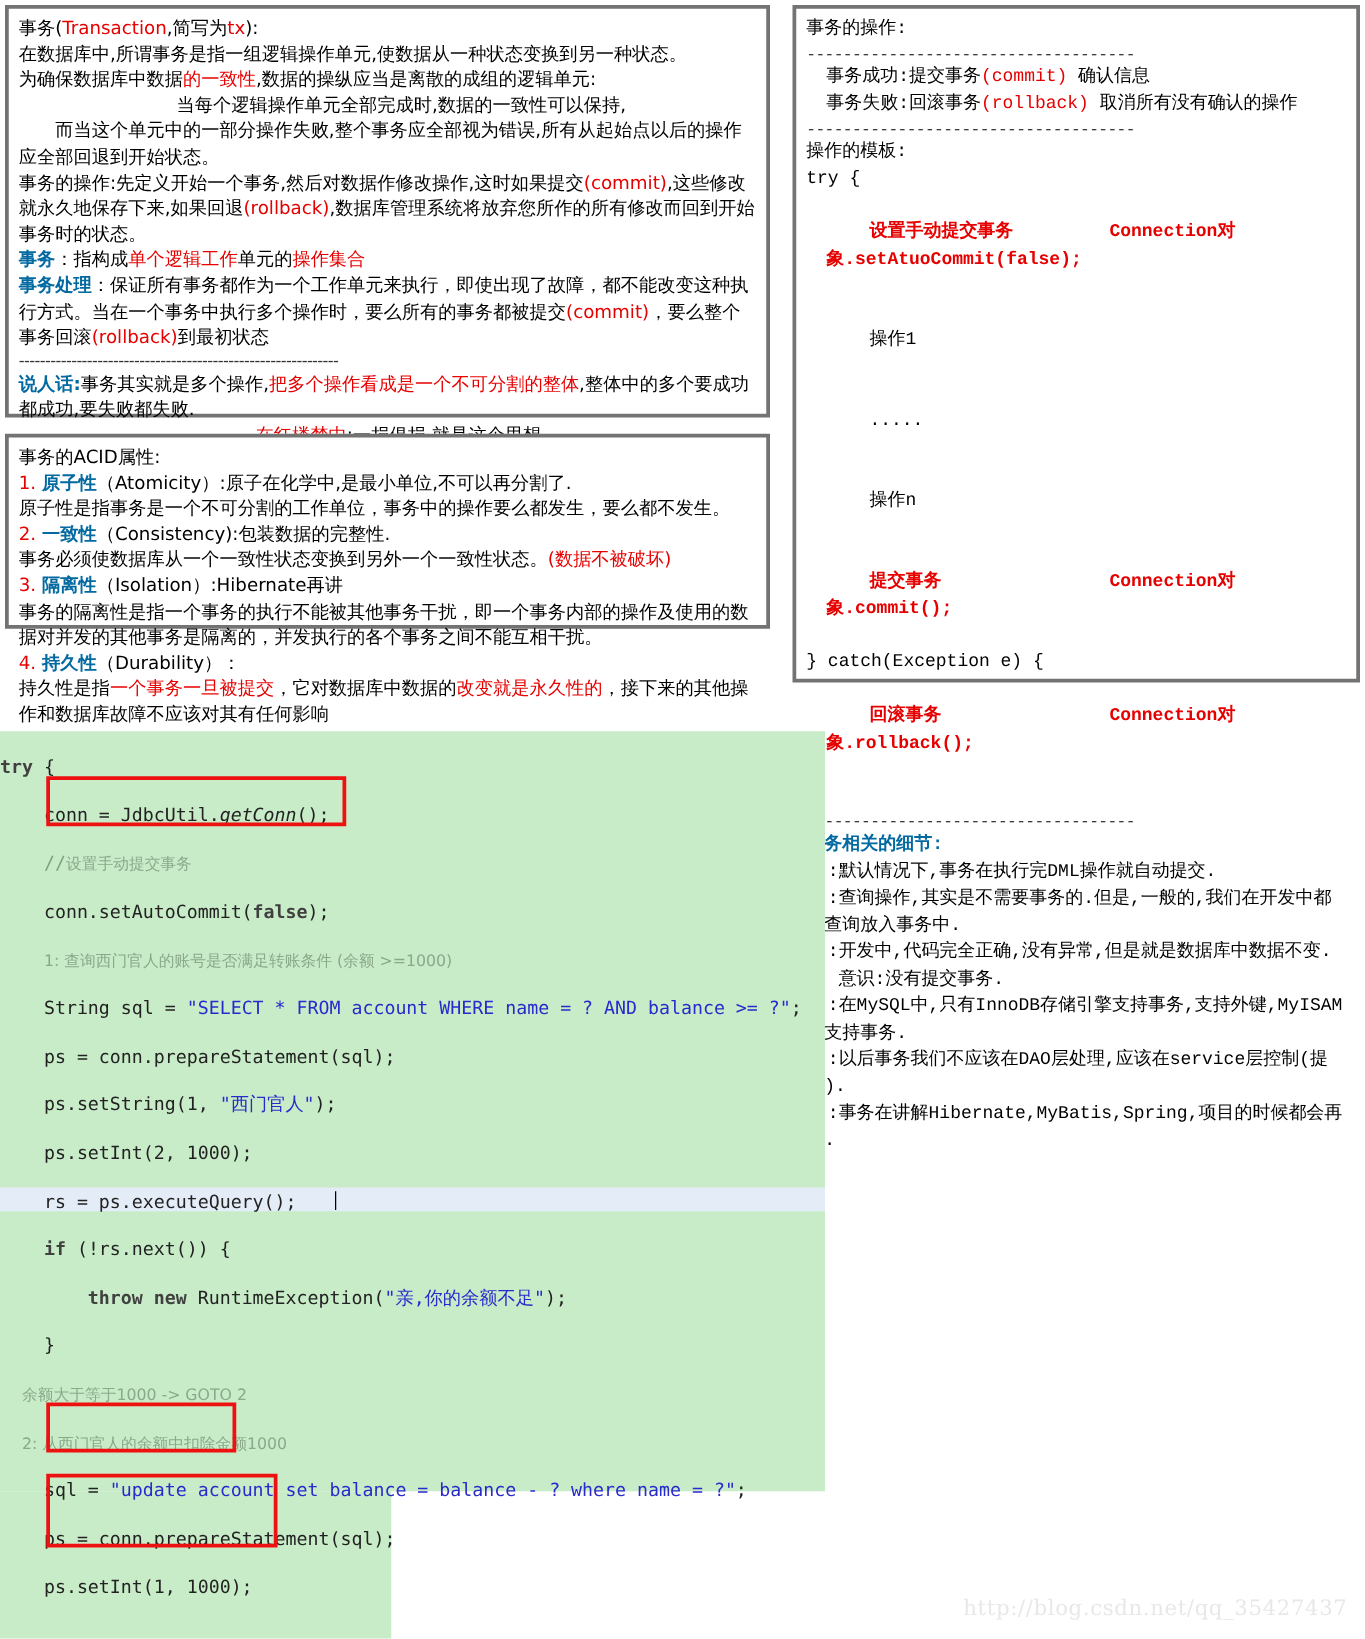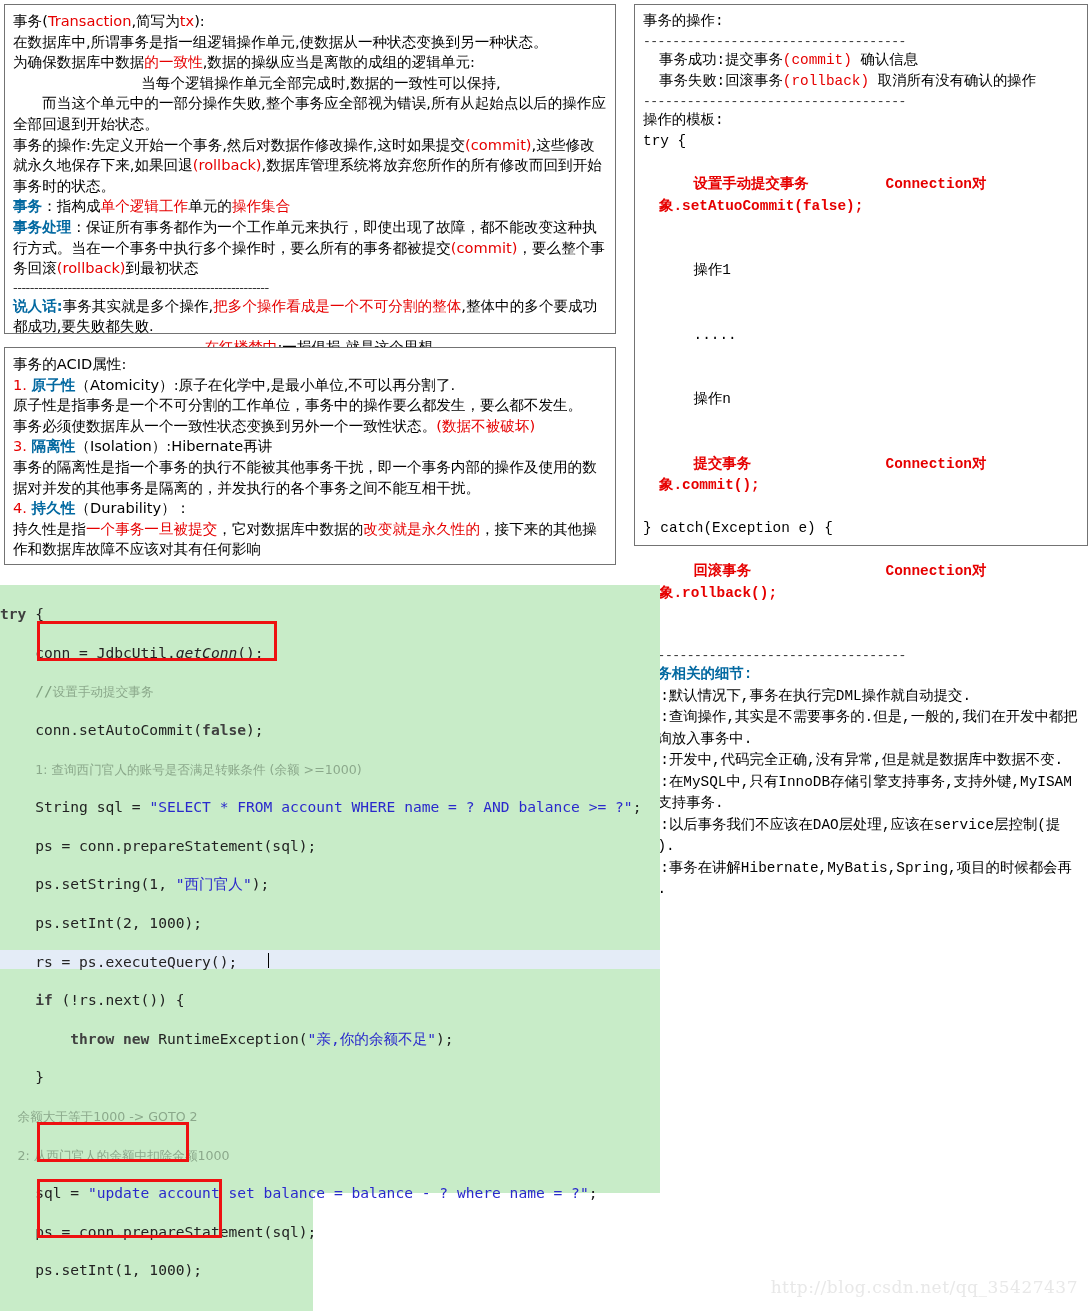--- a/index.html
+++ b/index.html
@@ -3,28 +3,28 @@
 <meta charset="utf-8">
 <style>
   html,body{margin:0;padding:0;background:#ffffff;}
   body{
     width:1092px;height:1311px;position:relative;overflow:hidden;
     font-family:"DejaVu Sans","Liberation Sans",sans-serif;
     color:#000;
   }
   .panel{
     position:absolute;
-    border:1px solid #737373;
+    border:3px solid #737373;
     background:#fff;
     box-sizing:border-box;
     padding:6px 8px 6px 8px;
   }
   
   #panel-intro{ left:4px; top:4px; width:612px; height:330px; }
-  #panel-acid { left:4px; top:347px; width:612px; height:218px; }
+  #panel-acid { left:4px; top:347px; width:612px; height:156px; }
   #panel-ops  { left:634px; top:4px; width:454px; height:542px;font-family:Liberation Mono, monospace; }
 
   .ln{ font-size:14.6px; line-height:20.6px; white-space:pre-wrap; }
   .red{ color:#e60000; }
   .redb{ color:#0369a1; font-weight:bold; }
   .indent1{ padding-left:22px;text-align:center; }
   .indent2{ padding-left:16px; }
   .dash{ color:#333; font-size:13px; line-height:17px; letter-spacing:-0.5px; }
 
   
@@ -94,20 +94,21 @@
   <div class="ln"><span class="redb">说人话:</span>事务其实就是多个操作,<span class="red">把多个操作看成是一个不可分割的整体</span>,整体中的多个要成功都成功,要失败都失败.</div>
   <div class="ln indent1"><span class="red">在红楼梦中</span><span>:一损俱损,就是这个思想.</span></div>
 </div>
 
 <div class="panel" id="panel-acid">
   <div class="ln">事务的ACID属性:</div>
 
   <div class="ln"><span class="red">1. </span><span class="redb">原子性</span><span>（Atomicity）</span><span>:原子在化学中,是最小单位,不可以再分割了.</span></div>
   <div class="ln">原子性是指事务是一个不可分割的工作单位，事务中的操作要么都发生，要么都不发生。</div>
 
+  <div class="ln"><span class="red">2. </span><span class="redb">一致性</span><span>（Consistency)</span><span>:包装数据的完整性.</span></div>
   <div class="ln">事务必须使数据库从一个一致性状态变换到另外一个一致性状态。<span class="red">(数据不被破坏)</span></div>
 
   <div class="ln"><span class="red">3. </span><span class="redb">隔离性</span><span>（Isolation）</span><span>:Hibernate再讲</span></div>
   <div class="ln">事务的隔离性是指一个事务的执行不能被其他事务干扰，即一个事务内部的操作及使用的数据对并发的其他事务是隔离的，并发执行的各个事务之间不能互相干扰。</div>
 
   <div class="ln"><span class="red">4. </span><span class="redb">持久性</span><span>（Durability）</span><span>：</span></div>
   <div class="ln">持久性是指<span class="red">一个事务一旦被提交</span>，它对数据库中数据的<span class="red">改变就是永久性的</span>，接下来的其他操作和数据库故障不应该对其有任何影响</div>
 </div>
 
 <div class="panel" id="panel-ops">
@@ -137,20 +138,21 @@
   <div class="ln">} catch(Exception e) {</div>
   <div class="ln indent2 tmpl-row">
     <span class="tmpl-left kv-red">回滚事务</span><span class="kv-red">Connection对象.rollback();</span>
   </div>
   <div class="ln">}</div>
   <div class="dash">------------------------------------</div>
   <div class="ln redb">事务相关的细节:</div>
   <div class="ln">1):默认情况下,事务在执行完DML操作就自动提交.</div>
   <div class="ln">2):查询操作,其实是不需要事务的.但是,一般的,我们在开发中都把查询放入事务中.</div>
   <div class="ln">3):开发中,代码完全正确,没有异常,但是就是数据库中数据不变.</div>
+  <div class="ln" style="white-space:pre">   意识:没有提交事务.</div>
   <div class="ln">4):在MySQL中,只有InnoDB存储引擎支持事务,支持外键,MyISAM不支持事务.</div>
   <div class="ln">5):以后事务我们不应该在DAO层处理,应该在service层控制(提出).</div>
   <div class="ln">6):事务在讲解Hibernate,MyBatis,Spring,项目的时候都会再讲.</div>
 </div>
 
 <div id="code-wrap">
   <div id="code-bg-wide"></div>
   <div id="code-bg-narrow"></div>
   <div id="code-hl-line"></div>
 

